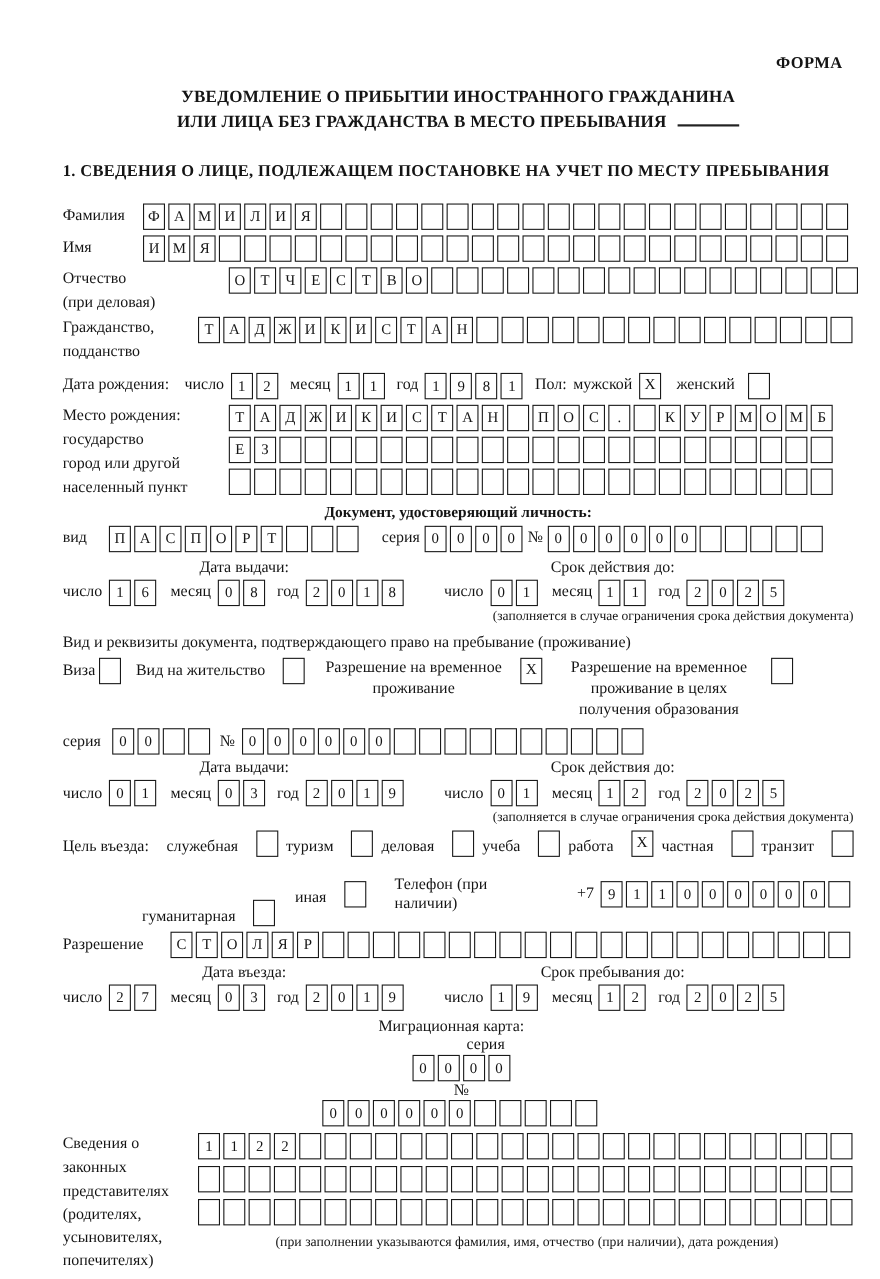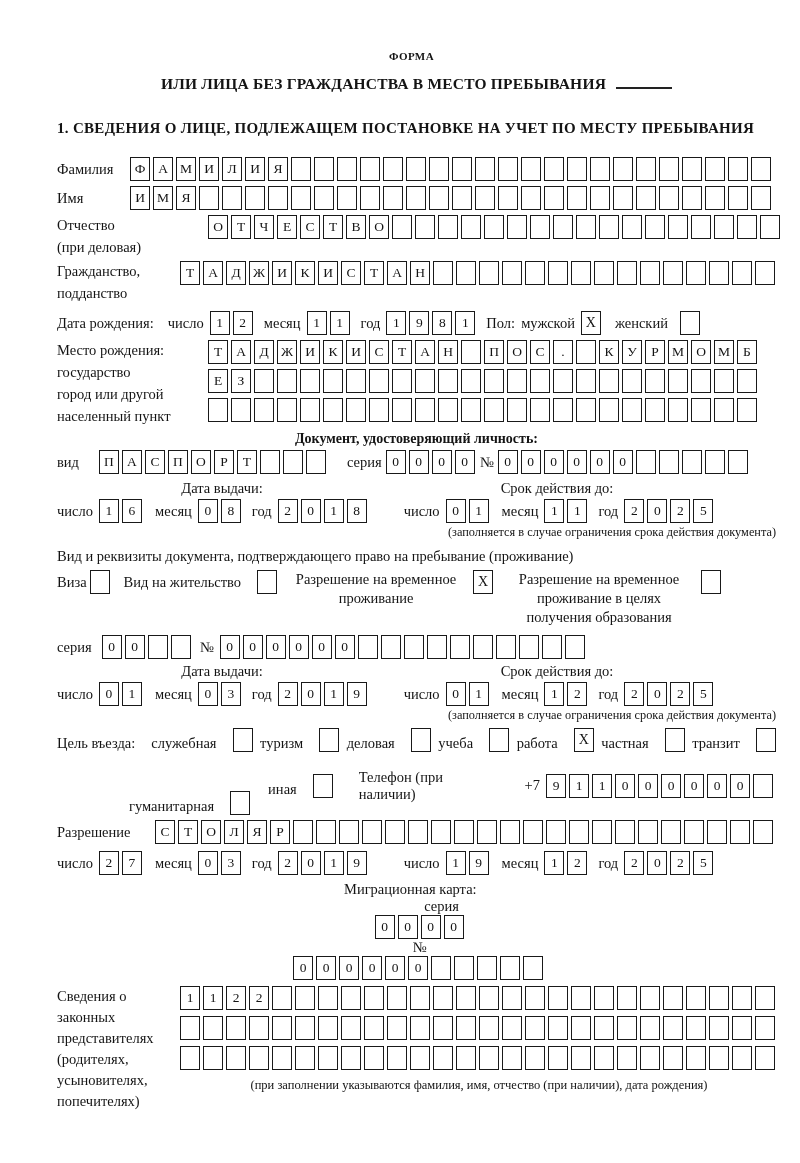--- a/index.html
+++ b/index.html
@@ -7,21 +7,21 @@
   body {
     width: 800px; height: 1163px;
     font-family: "Liberation Serif", "DejaVu Serif", serif;
     color: #141414; font-size: 14.5px; overflow: hidden;
   }
   .page { width: 800px; height: 1163px; padding: 32px 24px 0 57px; }
 
   
   .hdr { margin-left: 563px; font-size: 13.5px; line-height: 1.17; }
   .hdr .sub { margin-top: 6px; }
-  .forma { text-align: center; font-weight: bold; font-size: 11px; margin-top: 18px; padding-right: 10px; letter-spacing: .4px; }
+  .forma { text-align: right; font-weight: bold; font-size: 15px; margin-top: 18px; padding-right: 10px; letter-spacing: .4px; }
 
   .title { text-align: center; font-weight: bold; font-size: 15.5px; line-height: 1.45; margin-top: 11px; letter-spacing: .2px; }
   .blankline { display: inline-block; width: 56px; border-bottom: 2px solid #222; height: 14px; margin-left: 10px; }
 
   .sec1 { font-weight: bold; font-size: 15px; margin-top: 25px; letter-spacing: .3px; white-space: nowrap; }
 
   
   .grid { display: flex; flex-wrap: nowrap; }
   .cell {
     flex: none; width: 20px; height: 24px; border: 1.7px solid #191919;
@@ -73,20 +73,21 @@
 </style>
 </head>
 <body>
 
 <div class="page">
 
 
   <div class="forma">ФОРМА</div>
 
   <div class="title">
+    <div>УВЕДОМЛЕНИЕ О ПРИБЫТИИ ИНОСТРАННОГО ГРАЖДАНИНА</div>
     <div><span>ИЛИ ЛИЦА БЕЗ ГРАЖДАНСТВА В МЕСТО ПРЕБЫВАНИЯ</span><span class="blankline"></span></div>
   </div>
 
   <div class="sec1">1. СВЕДЕНИЯ О ЛИЦЕ, ПОДЛЕЖАЩЕМ ПОСТАНОВКЕ НА УЧЕТ ПО МЕСТУ ПРЕБЫВАНИЯ</div>
 
   <div class="row" style="margin-top:20px;">
     <span class="lbl w73">Фамилия</span>
     <span class="grid">
         <span class="cell">Ф</span>
         <span class="cell">А</span>
@@ -594,20 +595,22 @@
         <span class="cell"></span>
         <span class="cell"></span>
         <span class="cell"></span>
         <span class="cell"></span>
         <span class="cell"></span>
         <span class="cell"></span>
       </span>
   </div>
 
   <div class="dates-head" style="margin-top:5px;">
+    <div class="dh1">Дата въезда:</div>
+    <div class="dh2">Срок пребывания до:</div>
   </div>
   <div class="dates">
     <div class="dg">
       <span class="dl">число</span>
       <span class="grid">
           <span class="cell">2</span>
           <span class="cell">7</span>
         </span>
       <span class="dl ml10">месяц</span>
       <span class="grid">

